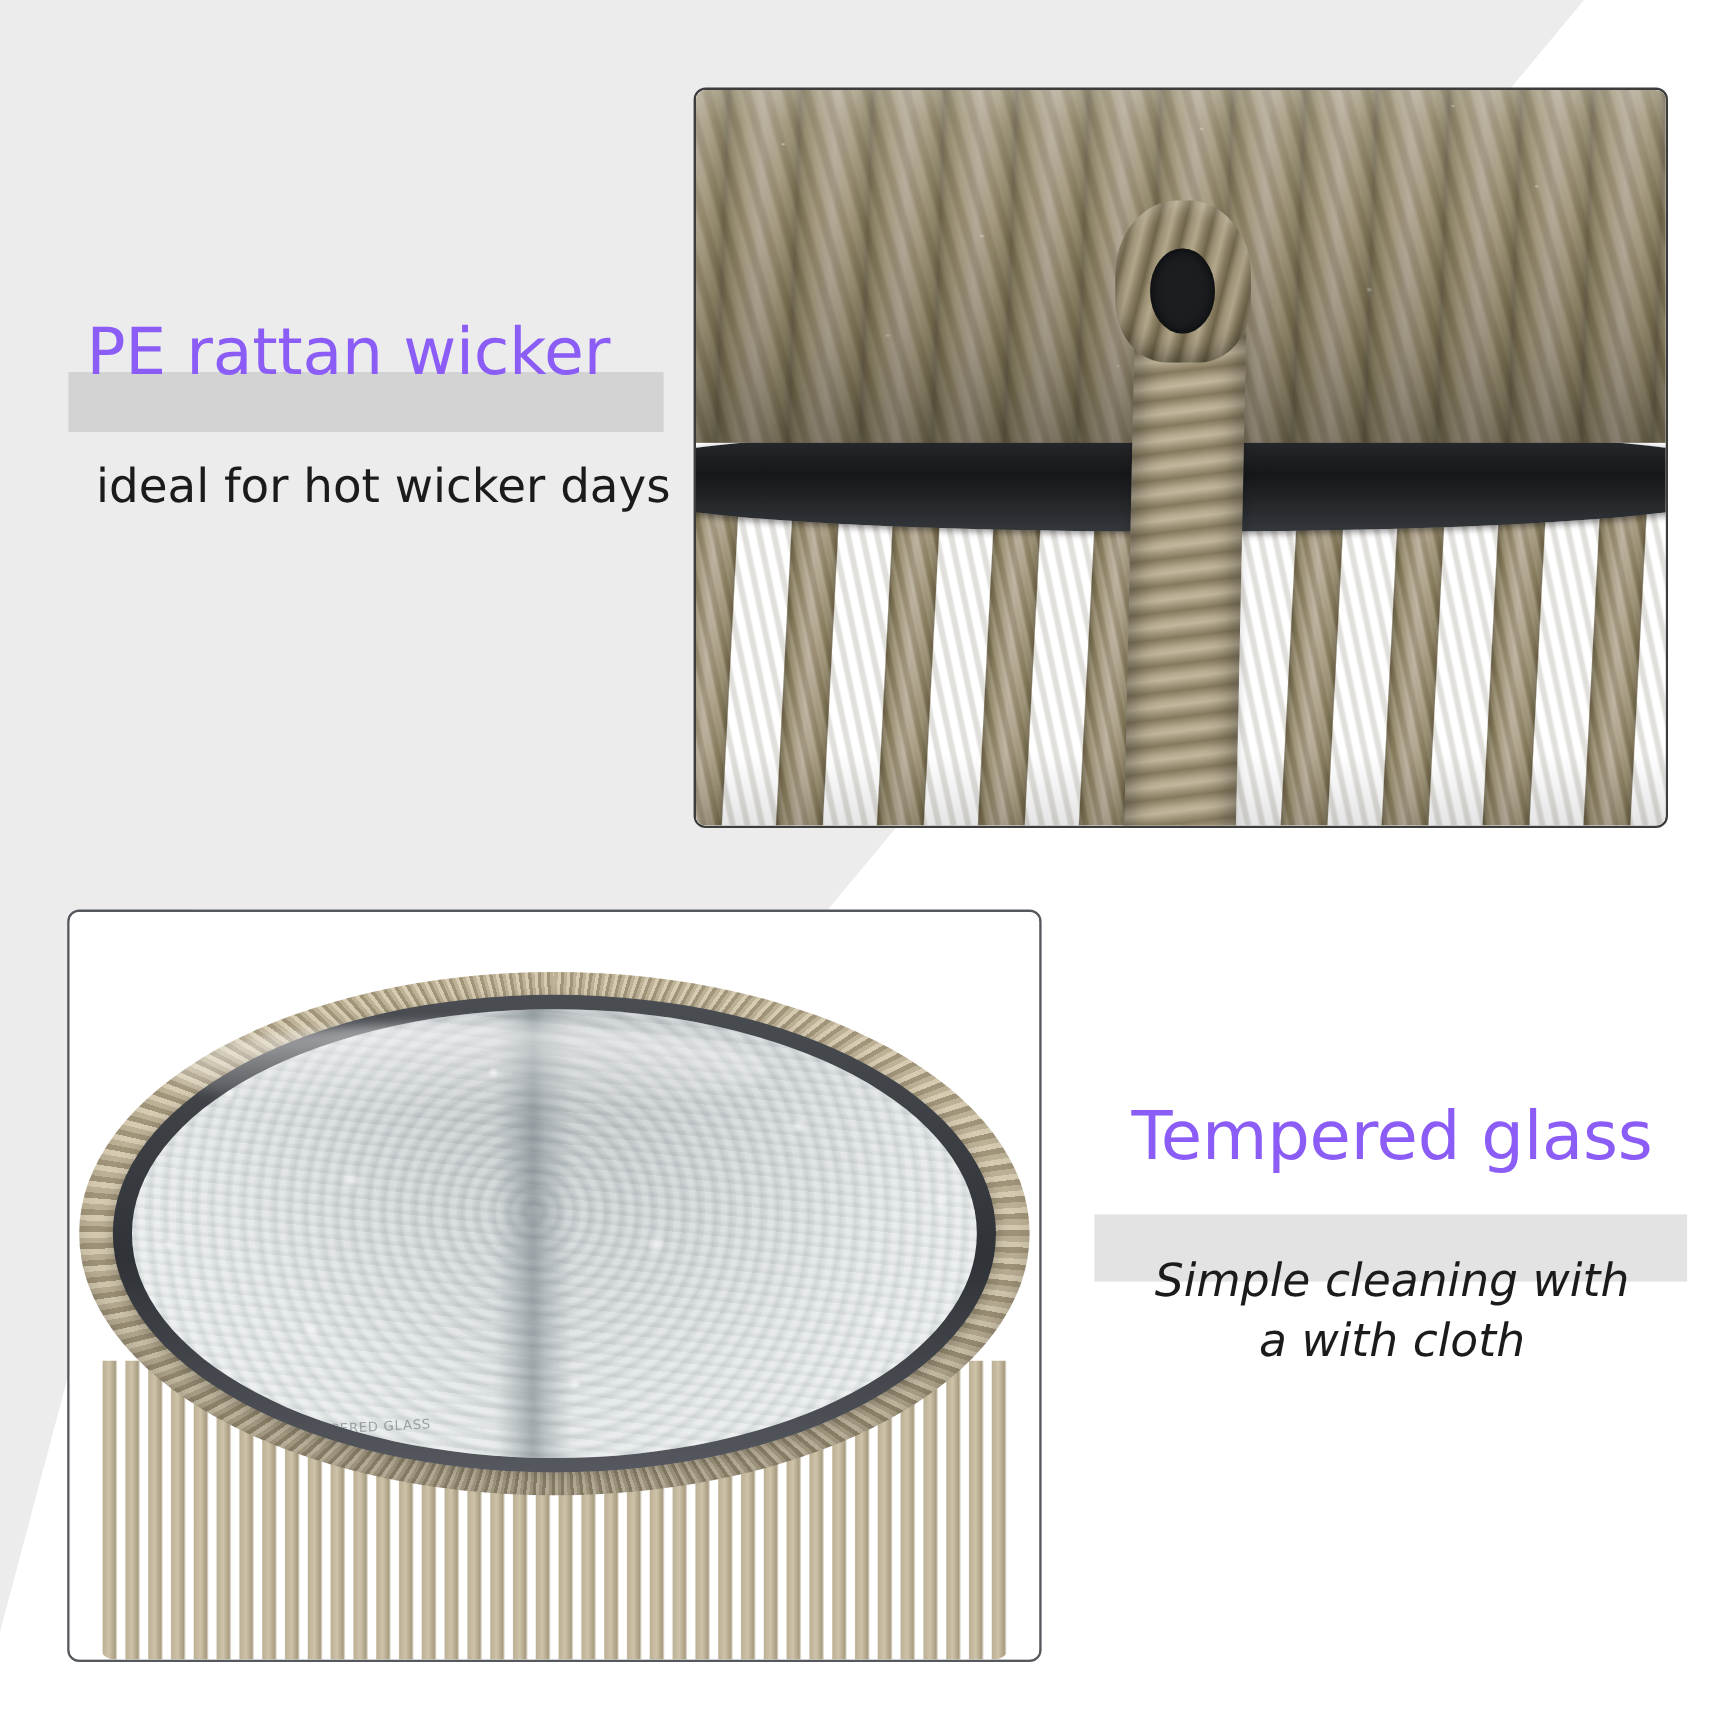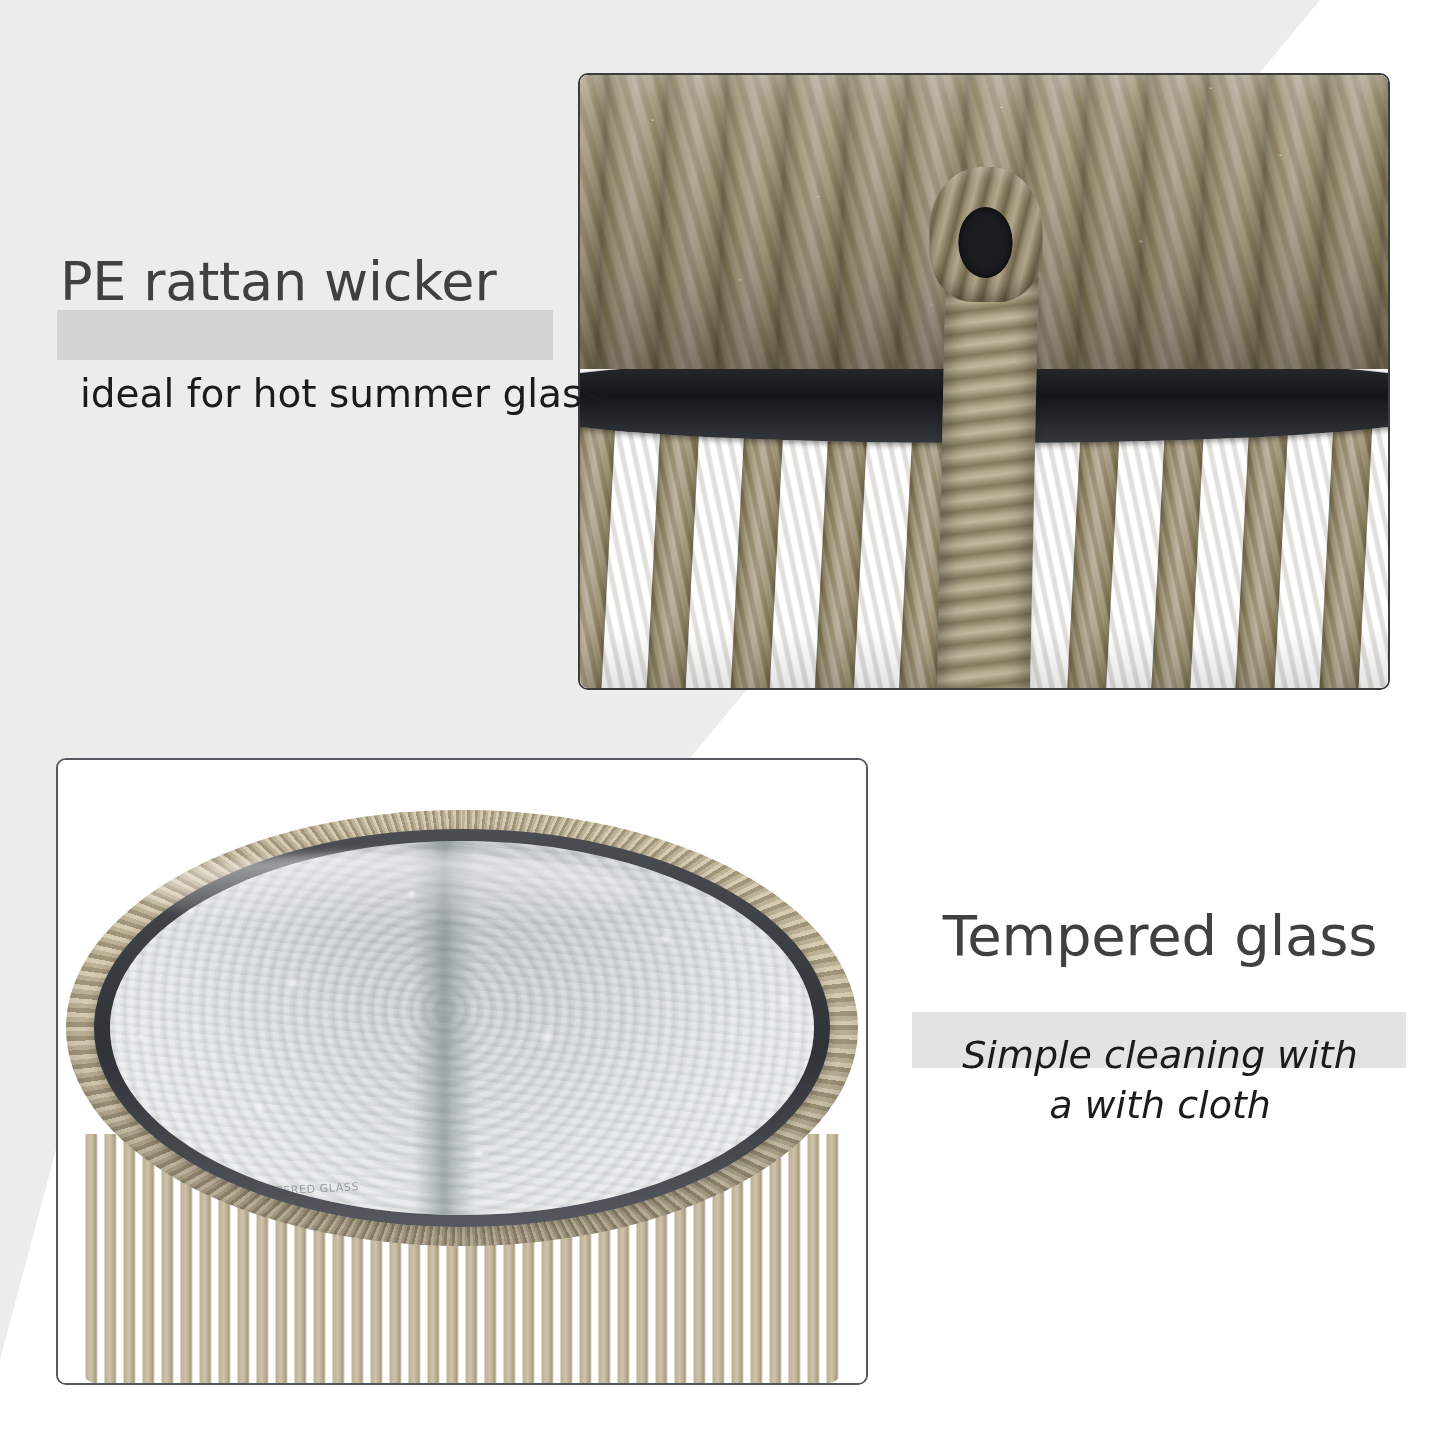--- a/index.html
+++ b/index.html
@@ -373,23 +373,23 @@
   
   .feature {
     position: absolute;
     z-index: 6;
   }
   .feature-left  { left: 30px;  top: 252px;  width: 552px; }
   .feature-right { left: 890px; top: 905px;  width: 540px; }
 
   .headline {
     position: relative;
-    margin: 0;
+    margin: 12px;
     font-weight: 400;
-    color: #404040;
+    color: #8b5cf6;
     line-height: 1.12;
     letter-spacing: -0.2px;
   }
   .feature-left .headline  { font-size: 54px; padding-left: 30px; }
   .feature-right .headline { font-size: 56px; text-align: center; }
 
   .hl-bar {
     position: absolute;
     z-index: 5;
   }
@@ -445,21 +445,21 @@
         <div class="glass-etch">TEMPERED GLASS</div>
       </div>
       <div class="glass-gloss"></div>
     </div>
   </div>
 
   <div class="hl-bar hl-bar-left"></div>
   <div class="feature feature-left">
     <h2 class="headline">PE rattan wicker</h2>
     <p class="subtext">
-      <span>ideal for hot summer glass</span>
+      <span>ideal for hot wicker days</span>
     </p>
   </div>
 
   <div class="hl-bar hl-bar-right"></div>
   <div class="feature feature-right">
     <h2 class="headline">
       <span style="display: block;">Tempered glass</span>
     </h2>
     <p class="subtext">
       <span>Simple cleaning with</span>

